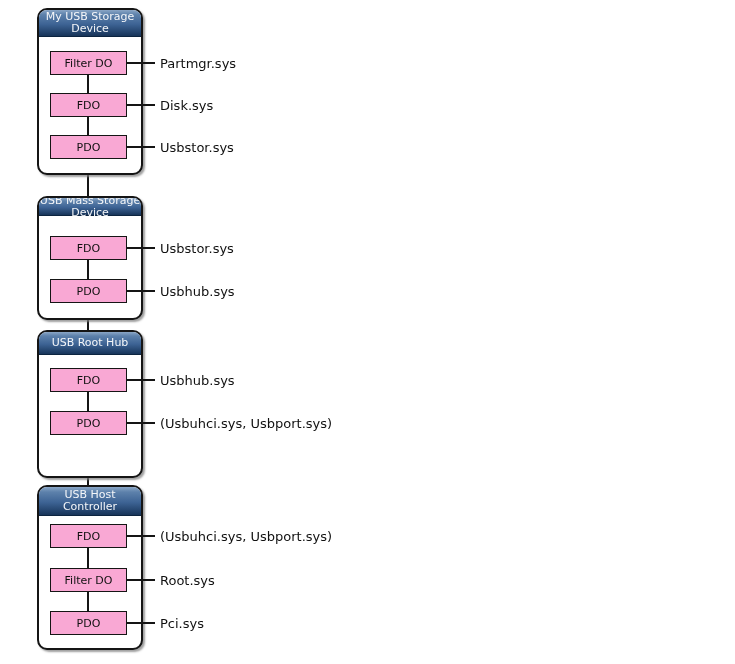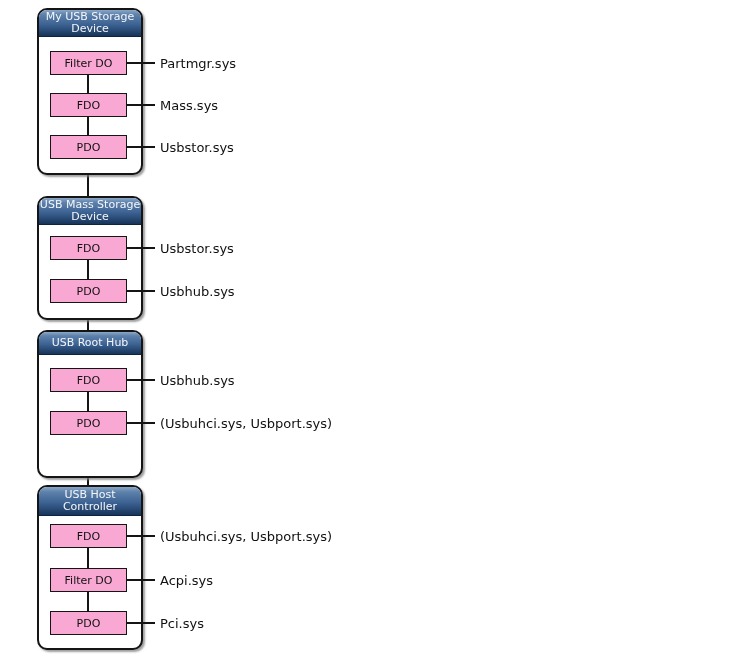--- a/index.html
+++ b/index.html
@@ -50,32 +50,32 @@
     <div class="vline" style="top:67px;height:18px"></div>
     <div class="vline" style="top:109px;height:18px"></div>
     <div class="row" style="top:43px">
       <div class="do-box">Filter DO</div>
       <div class="hline"></div>
       <div class="driver-label">Partmgr.sys</div>
     </div>
     <div class="row" style="top:85px">
       <div class="do-box">FDO</div>
       <div class="hline"></div>
-      <div class="driver-label">Mass.sys</div>
+      <div class="driver-label">Disk.sys</div>
     </div>
     <div class="row" style="top:127px">
       <div class="do-box">PDO</div>
       <div class="hline"></div>
       <div class="driver-label">Usbstor.sys</div>
     </div>
   </div>
 
   <div class="group" style="top:196px;height:124px">
     <div class="frame">
-      <div class="header" style="height:27px">USB Mass Storage
+      <div class="header" style="height:18px">USB Mass Storage
 Device</div>
     </div>
     <div class="vline" style="top:64px;height:19px"></div>
     <div class="row" style="top:40px">
       <div class="do-box">FDO</div>
       <div class="hline"></div>
       <div class="driver-label">Usbstor.sys</div>
     </div>
     <div class="row" style="top:83px">
       <div class="do-box">PDO</div>
@@ -109,21 +109,21 @@
     <div class="vline" style="top:63px;height:20px"></div>
     <div class="vline" style="top:107px;height:19px"></div>
     <div class="row" style="top:39px">
       <div class="do-box">FDO</div>
       <div class="hline"></div>
       <div class="driver-label">(Usbuhci.sys, Usbport.sys)</div>
     </div>
     <div class="row" style="top:83px">
       <div class="do-box">Filter DO</div>
       <div class="hline"></div>
-      <div class="driver-label">Acpi.sys</div>
+      <div class="driver-label">Root.sys</div>
     </div>
     <div class="row" style="top:126px">
       <div class="do-box">PDO</div>
       <div class="hline"></div>
       <div class="driver-label">Pci.sys</div>
     </div>
   </div>
 
 </div>
 

